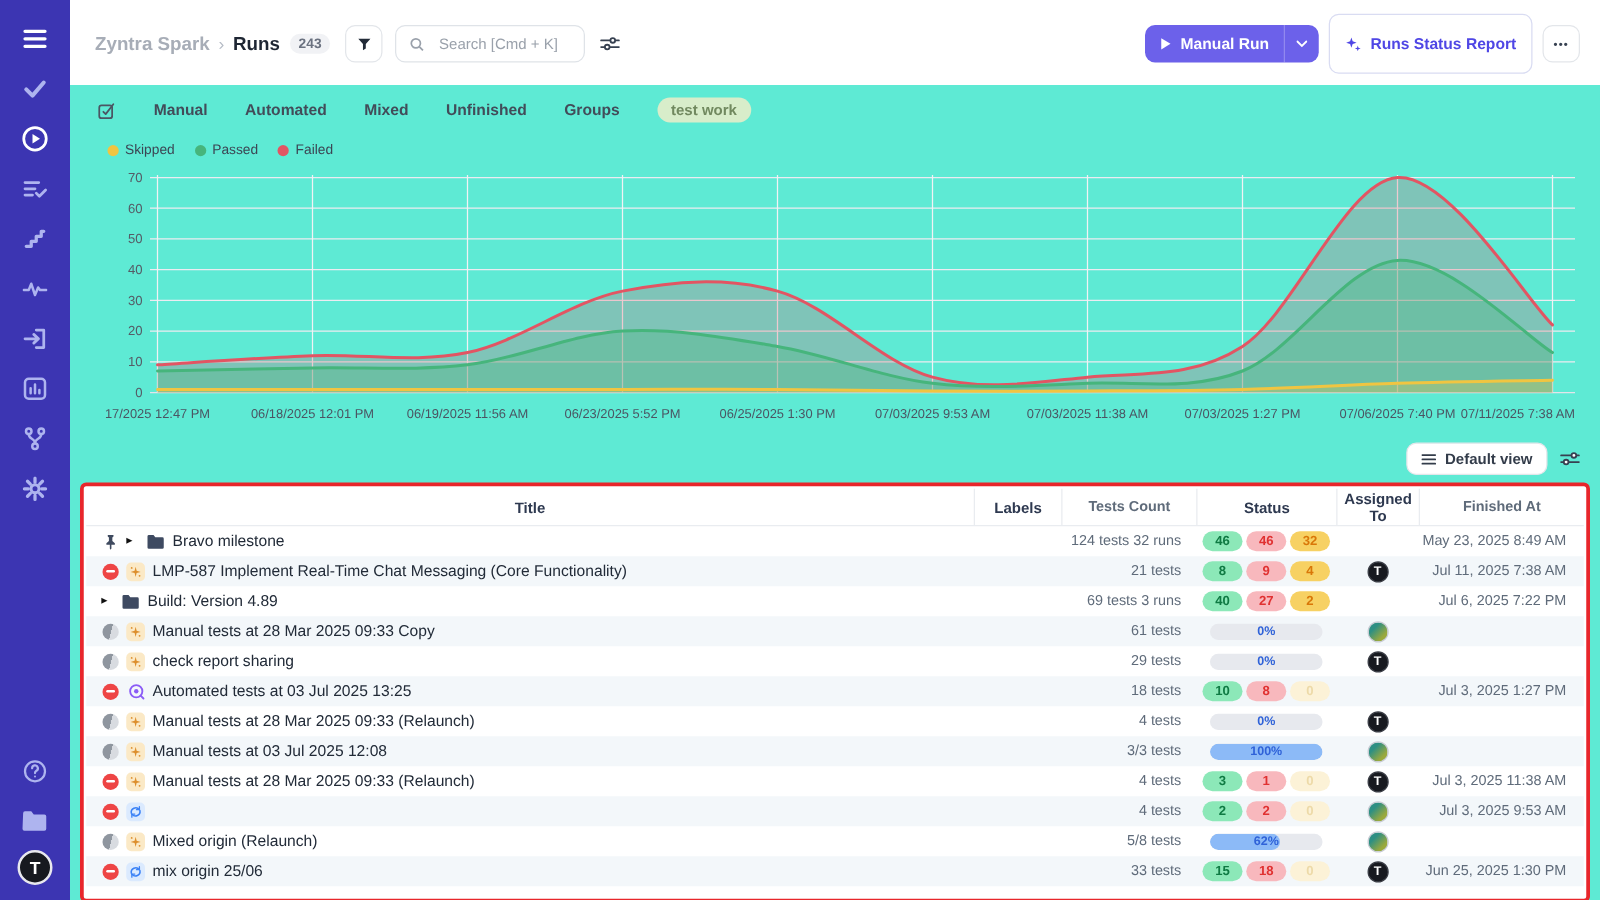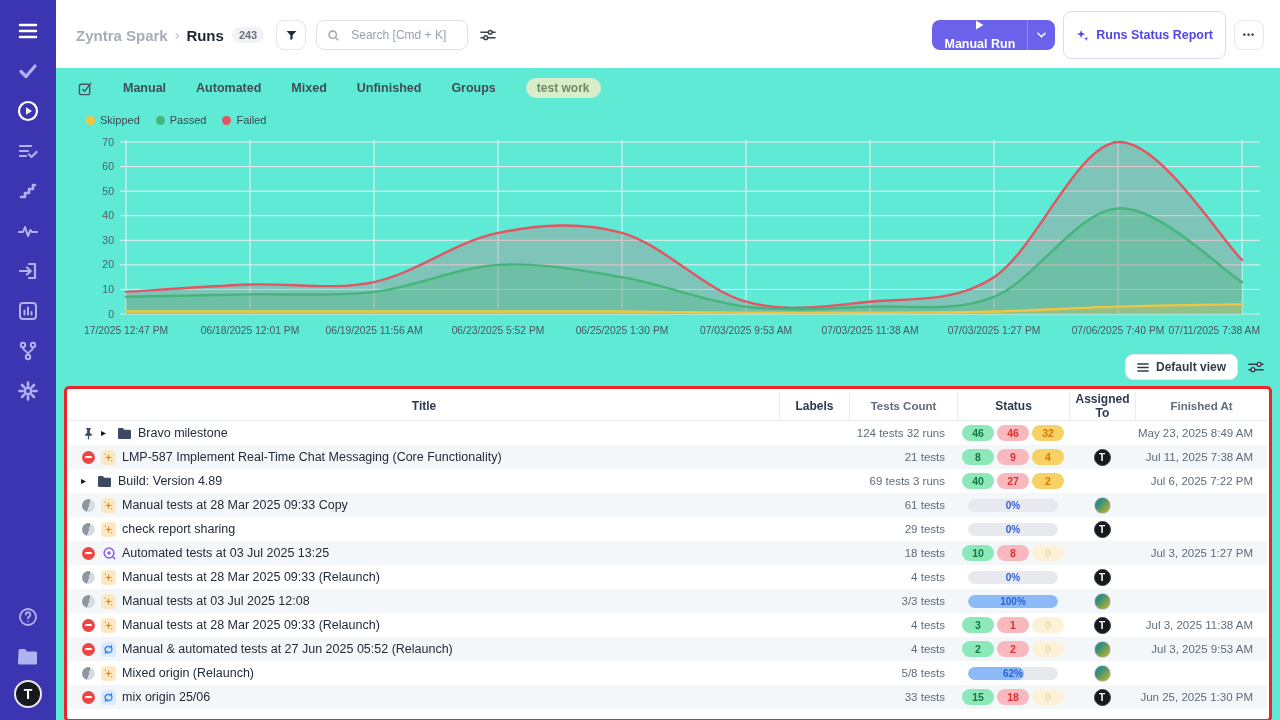--- a/index.html
+++ b/index.html
@@ -22,21 +22,21 @@
   .crumb-sep { color:#b6bcc6; margin:0 7px; font-size:14px; }
   .crumb-page { color:#1e2633; font-size:15px; font-weight:bold; }
   .count-badge { background:#f1f2f5; color:#6b7280; font-size:11px; font-weight:bold; border-radius:8px; padding:2px 7px; margin-left:8px; }
   .icon-btn { width:30px; height:30px; border:1px solid #e3e6ea; border-radius:8px; background:#fff; display:flex; align-items:center; justify-content:center; cursor:pointer; }
   .search-box { display:flex; align-items:center; gap:11px; border:1px solid #dfe3e8; border-radius:8px; background:#fff; height:30px; width:152px; padding:0 10px; margin-left:10px; }
   .search-box input { border:none; outline:none; width:100%; font-size:12px; color:#49505b; font-family:"Liberation Sans",sans-serif; background:transparent; }
   .search-box input::placeholder { color:#9aa1ab; }
   .plain-icon { margin-left:12px; cursor:pointer; display:flex; }
   .topbar-right { margin-left:auto; display:flex; align-items:center; gap:8px; }
   .btn-primary { display:flex; align-items:stretch; background:#6c61ea; border-radius:8px; color:#fff; overflow:hidden; cursor:pointer; }
-  .btn-primary .bp-main { display:flex; align-items:center; gap:7px; padding:0 12px; height:30px; font-size:12.5px; font-weight:bold;flex-direction:column; }
+  .btn-primary .bp-main { display:flex; align-items:center; gap:7px; padding:0 12px; height:30px; font-size:12.5px; font-weight:bold; }
   .btn-primary .bp-caret { display:flex; align-items:center; padding:0 9px; border-left:1px solid rgba(255,255,255,.25); }
   .btn-outline { display:flex; align-items:center; gap:7px; height:48px; padding:0 12px; border:1px solid #d9dcf2; border-radius:8px; background:#fff; color:#4f46e5; font-size:12.5px; font-weight:bold; cursor:pointer; }
   .more-btn { letter-spacing:1px; color:#374151; font-weight:bold; font-size:12px; }
 
   
   .tabs { display:flex; align-items:center; padding:10px 20px 8px 22px; gap:30px; }
   .tab { font-size:12.5px; color:#424c59; font-weight:bold; cursor:pointer; }
   .tab-lead-icon { display:flex; cursor:pointer; color:#4b5563; }
   .tag-pill { background:#d8edca; color:#71895f; font-size:12px; font-weight:bold; border-radius:10px; padding:3px 11px; cursor:pointer; }
 
@@ -607,21 +607,20 @@
               <span class="status-dot-stopped"></span>
             </span>
             <span class="type-icon type-mixed">
               <svg width="11" height="11" viewBox="0 0 16 16" fill="none" stroke="#3b82f6" stroke-width="1.8" stroke-linecap="round">
                 <path d="M3 9.5 a5.2 5.2 0 0 1 9.2-4.2"></path>
                 <path d="M13 6.5 a5.2 5.2 0 0 1 -9.2 4.2"></path>
                 <path d="M12.4 1.8 v3.6 h-3.4" stroke-width="1.5"></path>
                 <path d="M3.6 14.2 v-3.6 h3.4" stroke-width="1.5"></path>
               </svg>
             </span>
-            <span class="row-title-text">Manual &amp; automated tests at 27 Jun 2025 05:52 (Relaunch)</span>
           </div>
           <div class="col-labels"></div>
           <div class="col-tests">4 tests</div>
           <div class="col-status">
             <span class="badges">
               <span class="badge passed">2</span>
               <span class="badge failed">2</span>
               <span class="badge skipped faded">0</span>
             </span>
           </div>

